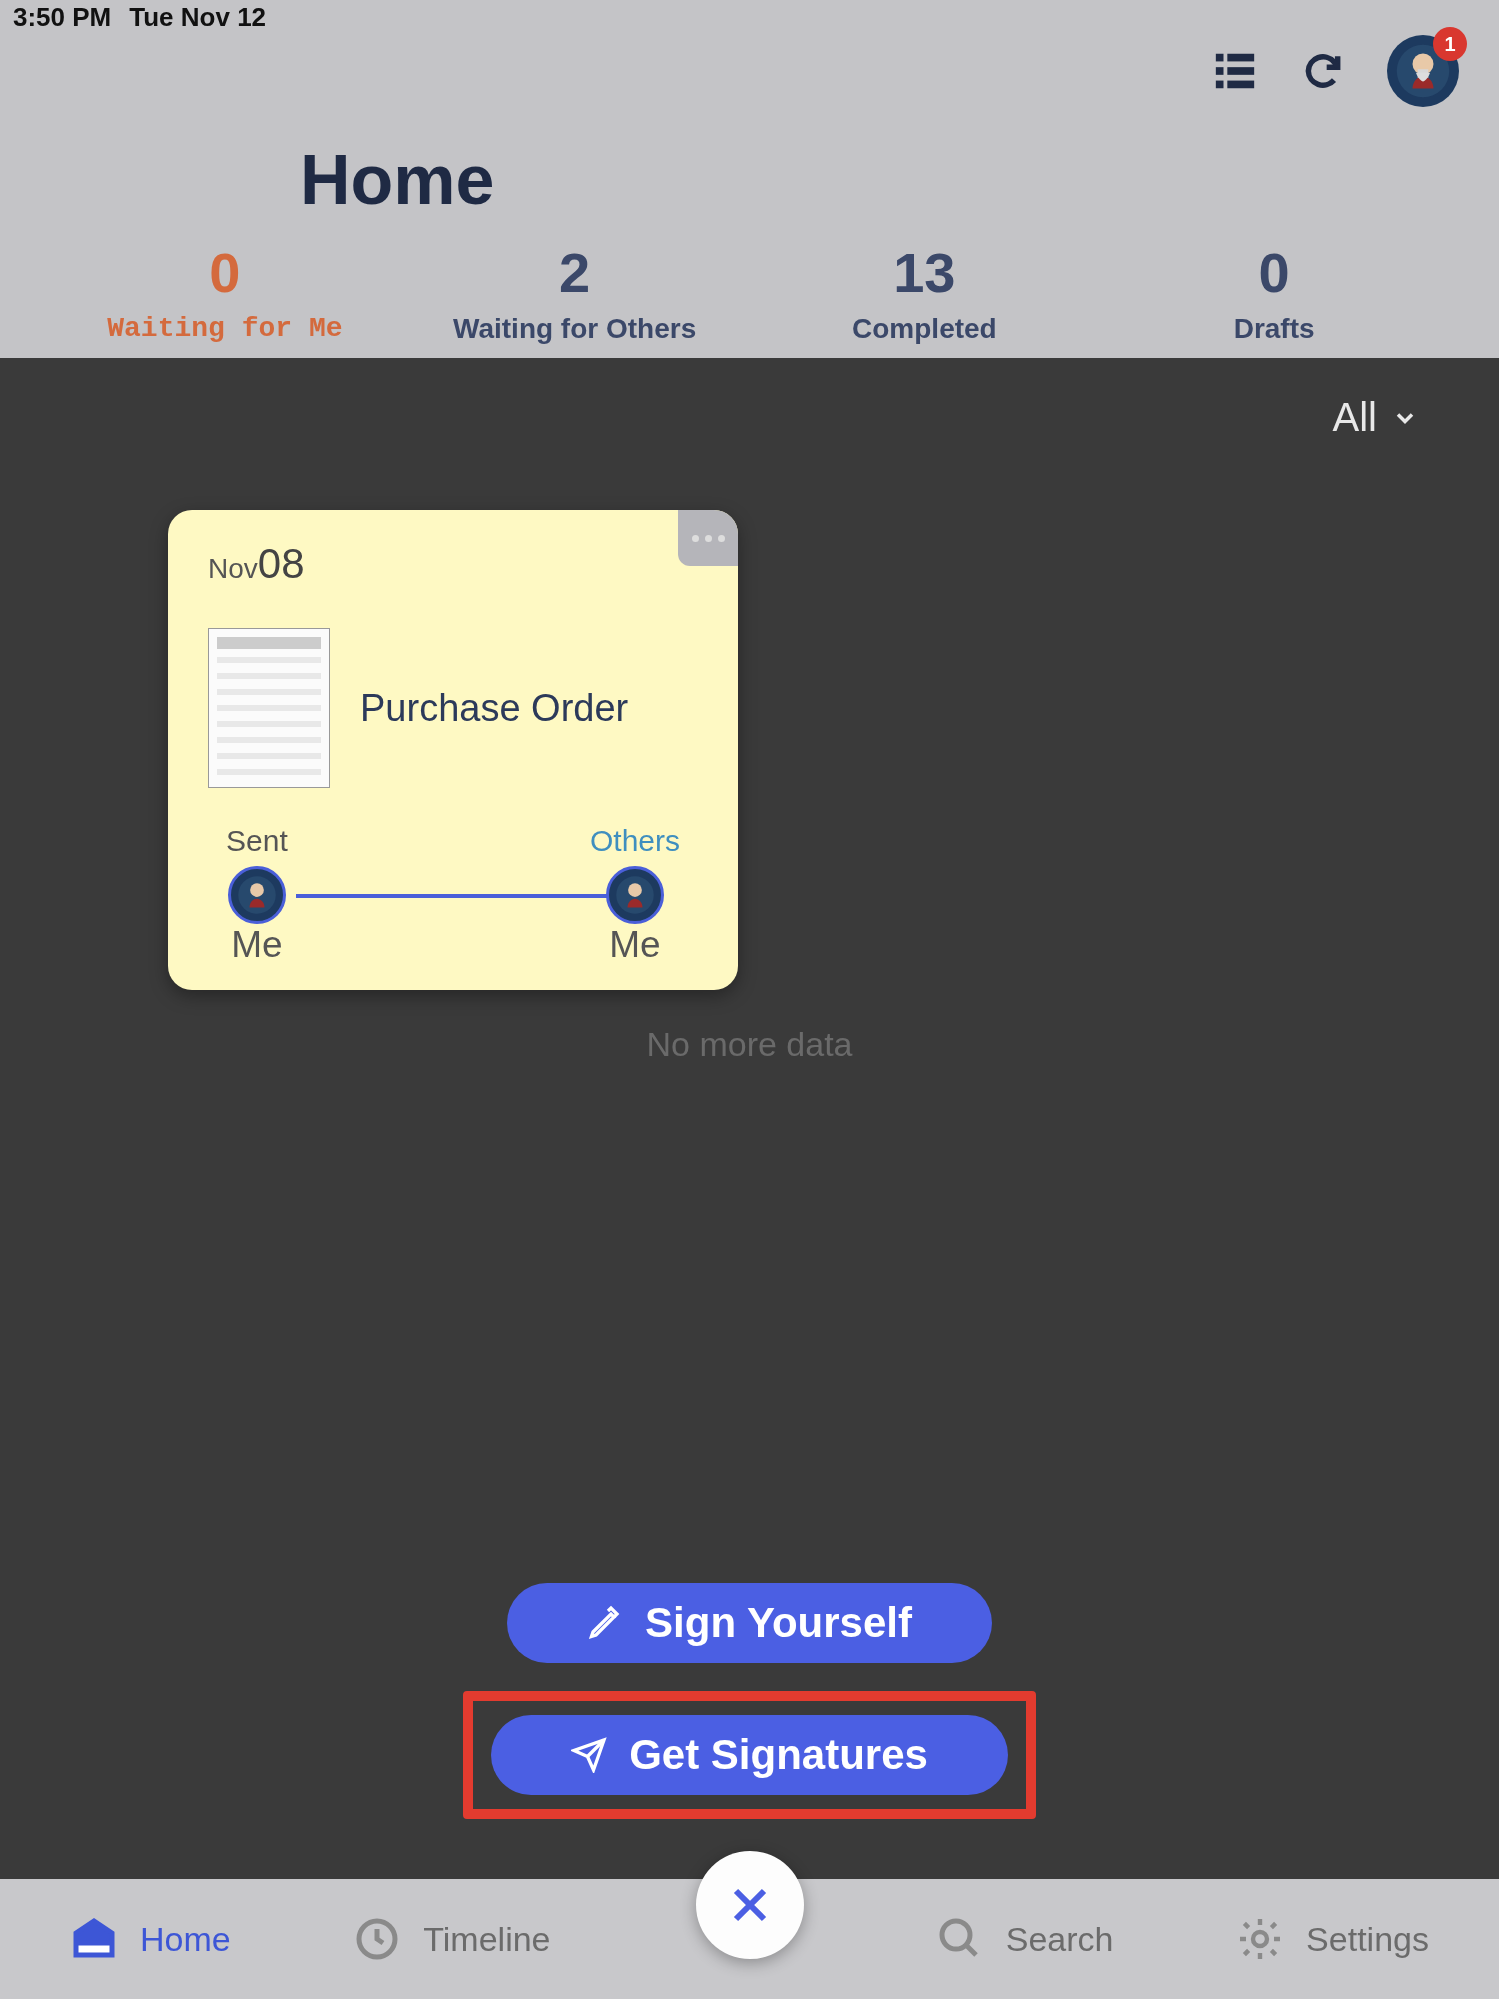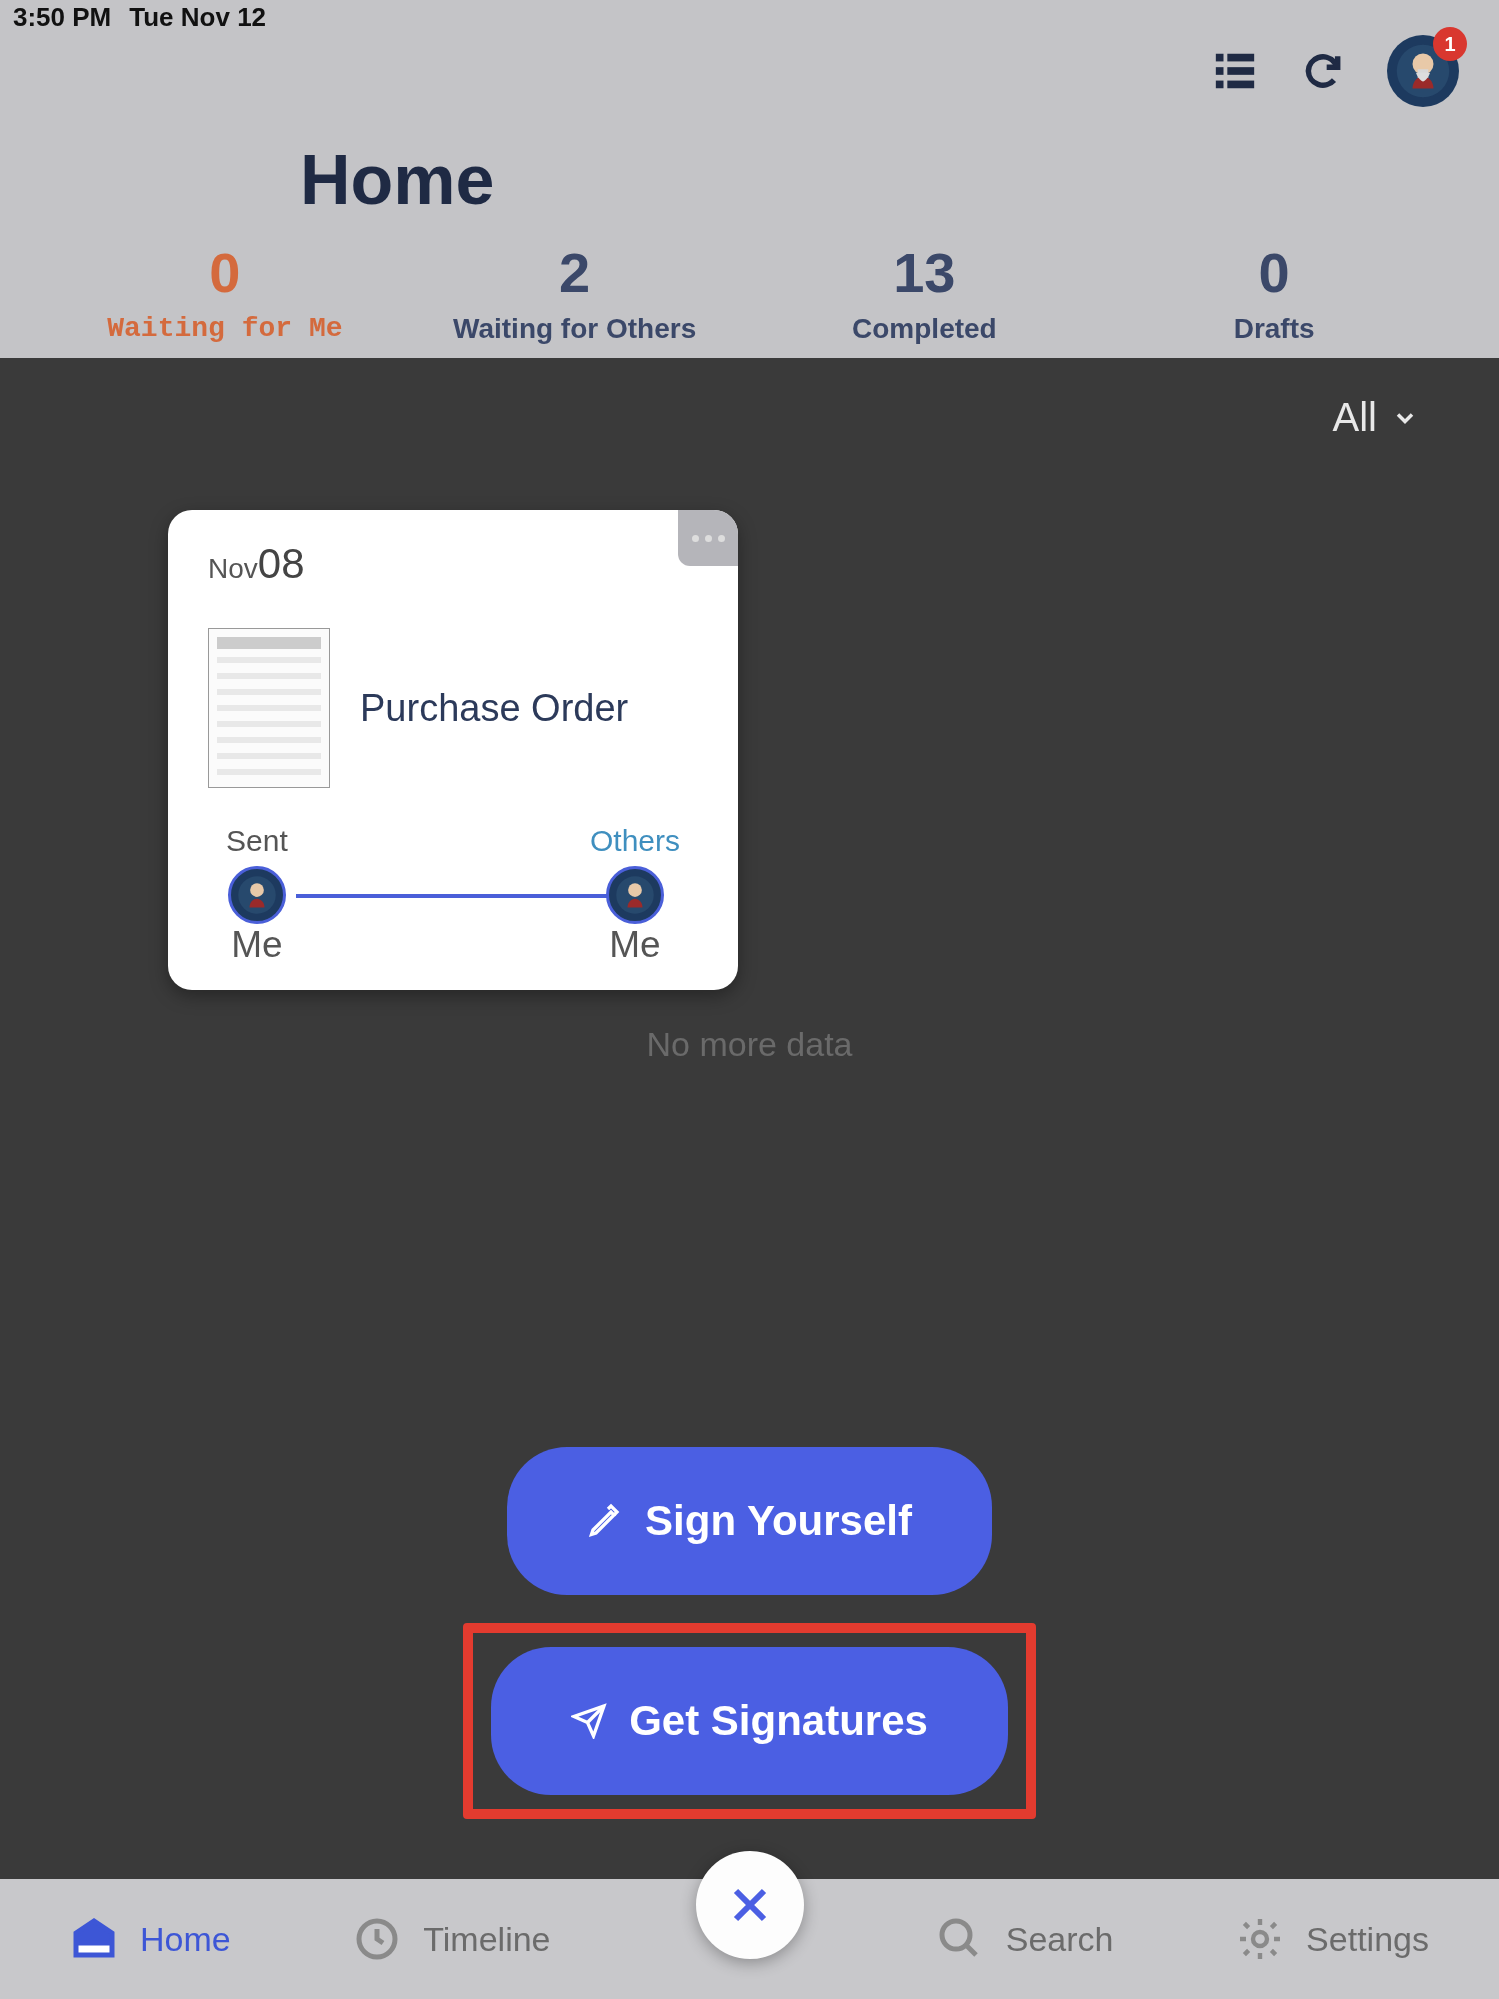--- a/index.html
+++ b/index.html
@@ -26,21 +26,21 @@
   .tab.active .count { color:#d46a3d; }
   .tab.active .label { color:#d46a3d;font-family:Liberation Mono, monospace; }
   .tab-underline { position:absolute; left:48px; top:358px; width:320px; height:6px; background:#4a5fd9; }
 
   
   .body-dark { position:absolute; top:358px; left:0; right:0; bottom:0; background:#3a3a3a; }
 
   .filter { position:absolute; top:395px; right:80px; color:#e8e8e8; font-size:40px; font-weight:500; display:flex; align-items:center; gap:14px; }
 
   
-  .card { position:absolute; top:510px; left:168px; width:570px; height:480px; background:#ffffff; border-radius:24px; box-shadow:0 6px 18px rgba(0,0,0,.35); padding:30px 40px; }
+  .card { position:absolute; top:510px; left:168px; width:570px; height:480px; background:#fef9c3; border-radius:24px; box-shadow:0 6px 18px rgba(0,0,0,.35); padding:30px 40px; }
   .card-date { color:#555; font-size:28px; }
   .card-date .day { font-size:42px; font-weight:500; color:#444; }
   .card-more { position:absolute; top:0; right:0; width:60px; height:56px; background:#b5b5ba; border-radius:0 24px 0 12px; display:flex; align-items:center; justify-content:center; gap:6px; }
   .card-more span { width:7px; height:7px; border-radius:50%; background:#ddd; }
   .card-row { display:flex; align-items:center; gap:30px; margin-top:40px; }
   .doc-thumb { width:122px; height:160px; background:#fbfbfb; border:1px solid #999; position:relative; }
   .doc-thumb::before { content:""; position:absolute; top:8px; left:8px; right:8px; height:12px; background:#ccc; }
   .doc-thumb::after { content:""; position:absolute; top:28px; left:8px; right:8px; bottom:8px; background:
      repeating-linear-gradient(#e8e8e8 0 6px, transparent 6px 16px); }
   .doc-title { font-size:38px; color:#2c3a5a; font-weight:500; }
@@ -51,21 +51,21 @@
   .flow-avatar { width:58px; height:58px; border-radius:50%; background:#1d3a5f; border:3px solid #4a5fd9; margin:0 auto; display:flex; align-items:center; justify-content:center;}
   .flow-avatar svg{ width:40px; height:40px;}
   .flow-label-bot { font-size:37px; color:#555; }
   .flow-line { position:absolute; top:70px; left:88px; right:88px; height:4px; background:#4a5fd9; z-index:0;}
   .flow-col { position:relative; z-index:1; }
 
   .no-more { position:absolute; top:1025px; left:0; right:0; text-align:center; color:#6a6a6a; font-size:34px; }
 
   
   .actions { position:absolute; left:0; right:0; bottom:180px; display:flex; flex-direction:column; align-items:center; gap:28px; }
-  .pill { background:#4b5fe3; color:#fff; border:none; border-radius:60px; padding:50px 80px; font-size:42px; font-weight:700; display:flex; align-items:center; gap:22px; min-width:420px; justify-content:center; }
+  .pill { background:#4b5fe3; color:#fff; border:none; border-radius:60px; padding:16px 80px; font-size:42px; font-weight:700; display:flex; align-items:center; gap:22px; min-width:420px; justify-content:center; }
   .highlight-box { border:10px solid #e33b2f; padding:14px 18px; border-radius:4px; }
 
   
   .fab { position:absolute; left:50%; transform:translateX(-50%); bottom:40px; width:108px; height:108px; border-radius:50%; background:#fdfdfd; display:flex; align-items:center; justify-content:center; box-shadow:0 4px 16px rgba(0,0,0,.3); z-index:5;}
   .fab svg { width:48px; height:48px; stroke:#4b5fe3; }
 
   
   .bottomnav { position:absolute; bottom:0; left:0; right:0; height:120px; background:#c8c8cb; display:flex; align-items:center; justify-content:space-between; padding:0 70px 0 70px; }
   .bn-item { display:flex; align-items:center; gap:22px; color:#6b6b6b; font-size:34px; }
   .bn-item.active { color:#3d56d6; }

